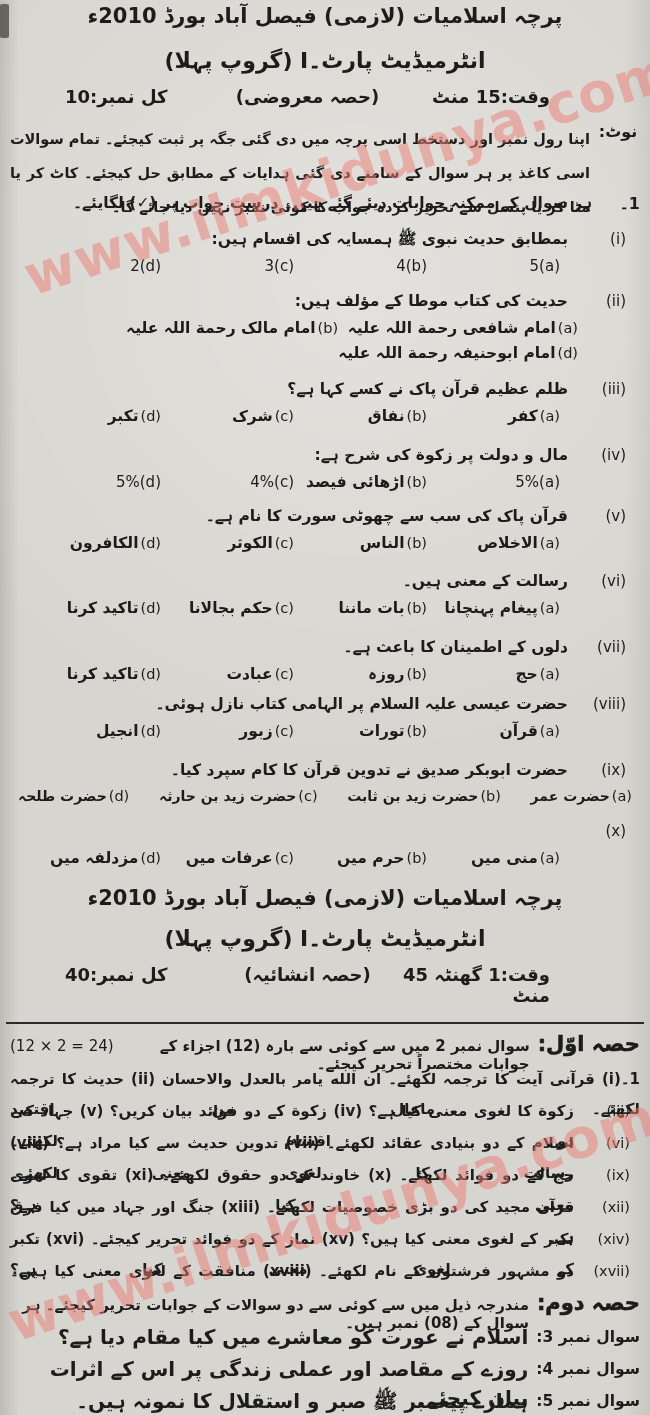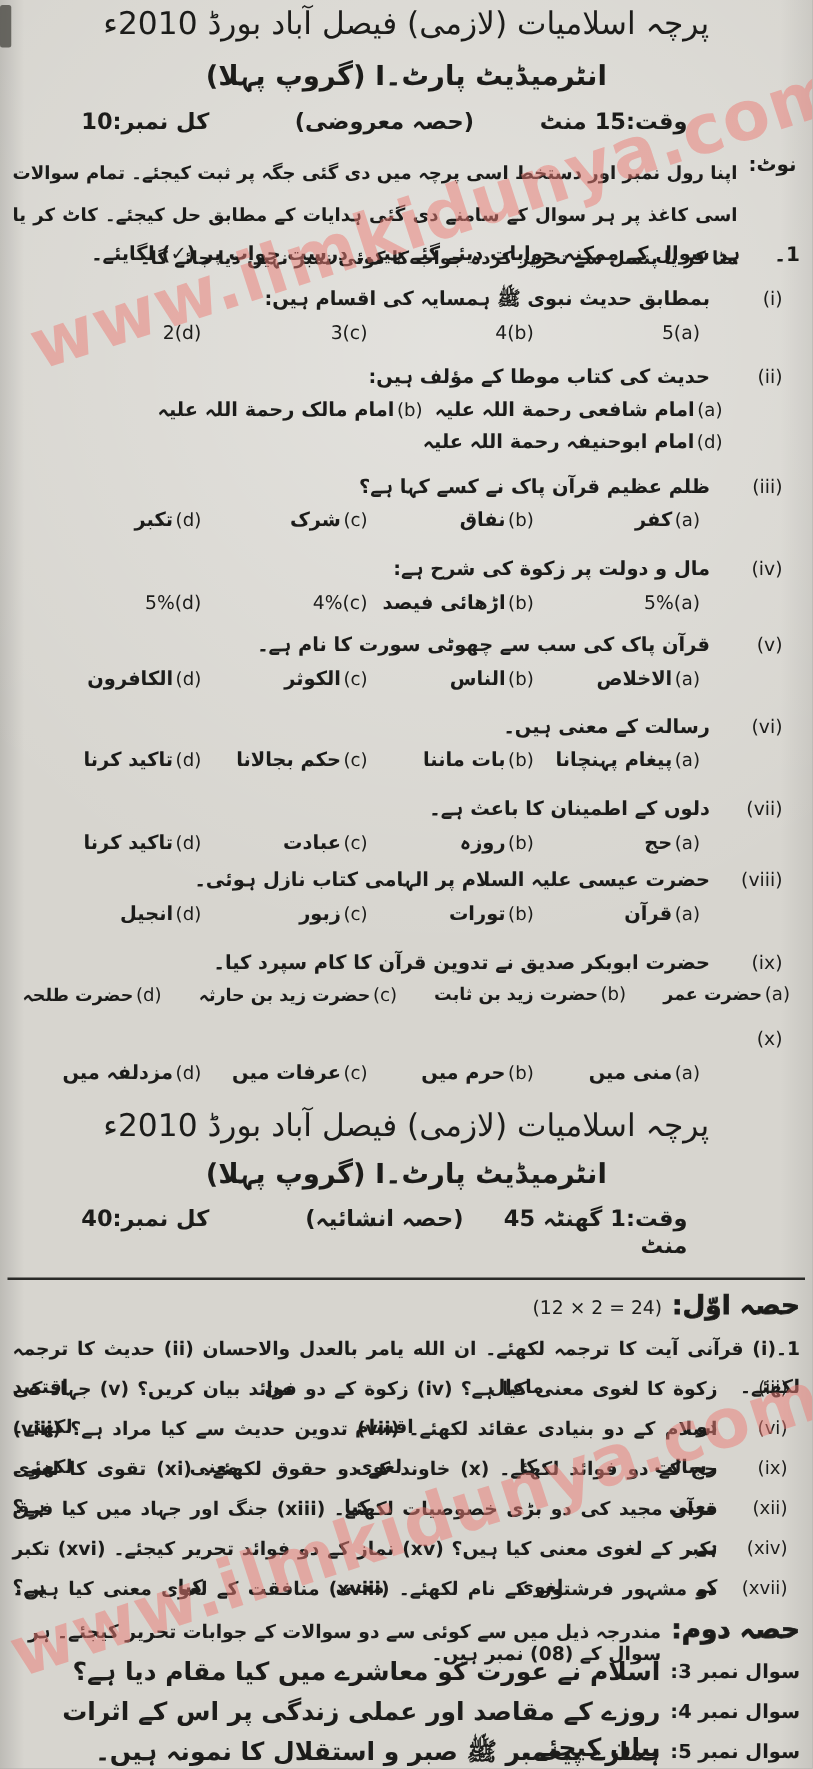--- a/index.html
+++ b/index.html
@@ -8,21 +8,21 @@
     position:relative;width:650px;height:1415px;margin:0 auto;overflow:hidden;
     color:#1c1c1a;
     background:
       radial-gradient(120% 55% at 55% 20%, rgba(255,255,255,.30), rgba(255,255,255,0) 62%),
       linear-gradient(90deg, rgba(0,0,0,.12), rgba(0,0,0,0) 3%, rgba(0,0,0,0) 96%, rgba(0,0,0,.07)),
       #d7d5cf;
     direction:rtl;
   }
   .abs{position:absolute;left:10px;right:10px;}
   .center{text-align:center;}
-  .title{font-size:25px;font-weight:400;letter-spacing:0;}
+  .title{font-size:21px;font-weight:700;letter-spacing:0;}
   .subtitle{font-size:22px;font-weight:700;}
   .info-row{display:grid;grid-template-columns:1fr auto 1fr;align-items:baseline;
     font-size:18px;font-weight:700;padding:0 90px 0 55px;}
   .info-row .t{text-align:right;}
   .info-row .m{text-align:right;}
   .info-row .k{text-align:left;}
   .note-row{display:flex;gap:6px;align-items:flex-start;}
   .note-label{flex:0 0 44px;font-size:16px;font-weight:700;text-align:center;}
   .note-text{flex:1;font-size:14.5px;font-weight:700;line-height:34px;
     text-align:justify;text-align-last:right;letter-spacing:-0.2px;}
@@ -218,20 +218,21 @@
   <div class="abs info-row" style="top:964px">
     <span class="t">وقت:1 گھنٹہ 45 منٹ</span>
     <span class="m">(حصہ انشائیہ)</span>
     <span class="k">کل نمبر:40</span>
   </div>
 
   <div class="rule" style="top:1022px"></div>
 
   <div class="abs p1head" style="top:1032px">
     <span class="part-heading">حصہ اوّل:</span>
+    <span class="p1intro">سوال نمبر 2 میں سے کوئی سے بارہ (12) اجزاء کے جوابات مختصراً تحریر کیجئے۔</span>
     <span class="p1marks">(12 × 2 = 24)</span>
   </div>
 
   <div id="part1-root">
       <div class="abs sline nonum" style="top: 1064px;">
         <span class="sline-text">1۔(i) قرآنی آیت کا ترجمہ لکھئے۔ ان الله يامر بالعدل والاحسان (ii) حدیث کا ترجمہ لکھئے۔ ماعال من اقتصد</span>
       </div>
       <div class="abs sline" style="top: 1096px;">
         <span class="sline-num">(iii)</span>
         <span class="sline-text">زکوة کا لغوی معنی کیا ہے؟ (iv) زکوة کے دو فوائد بیان کریں؟ (v) جہاد کی دو اقسام لکھئے۔</span>

